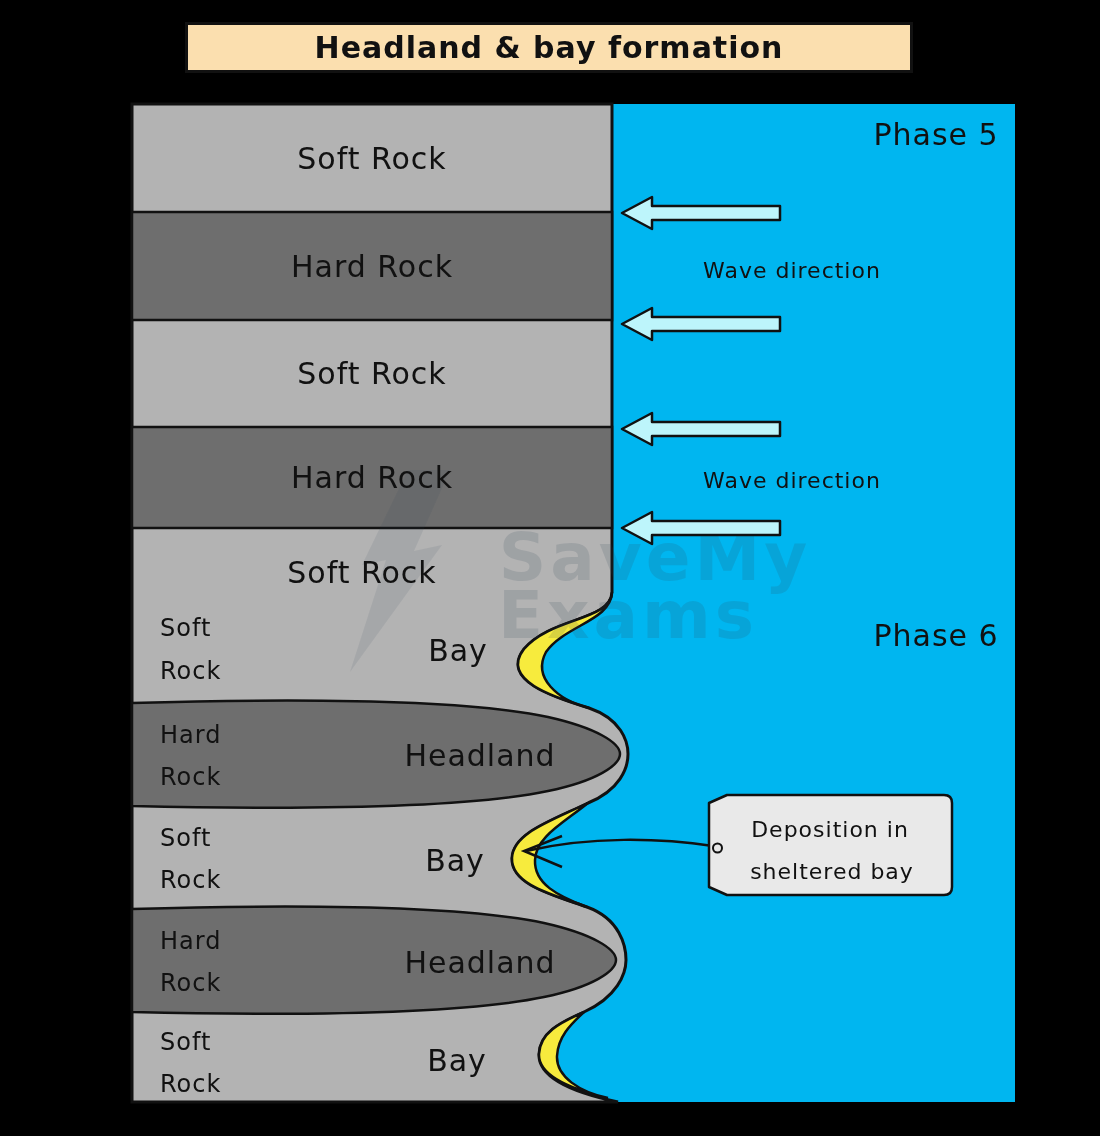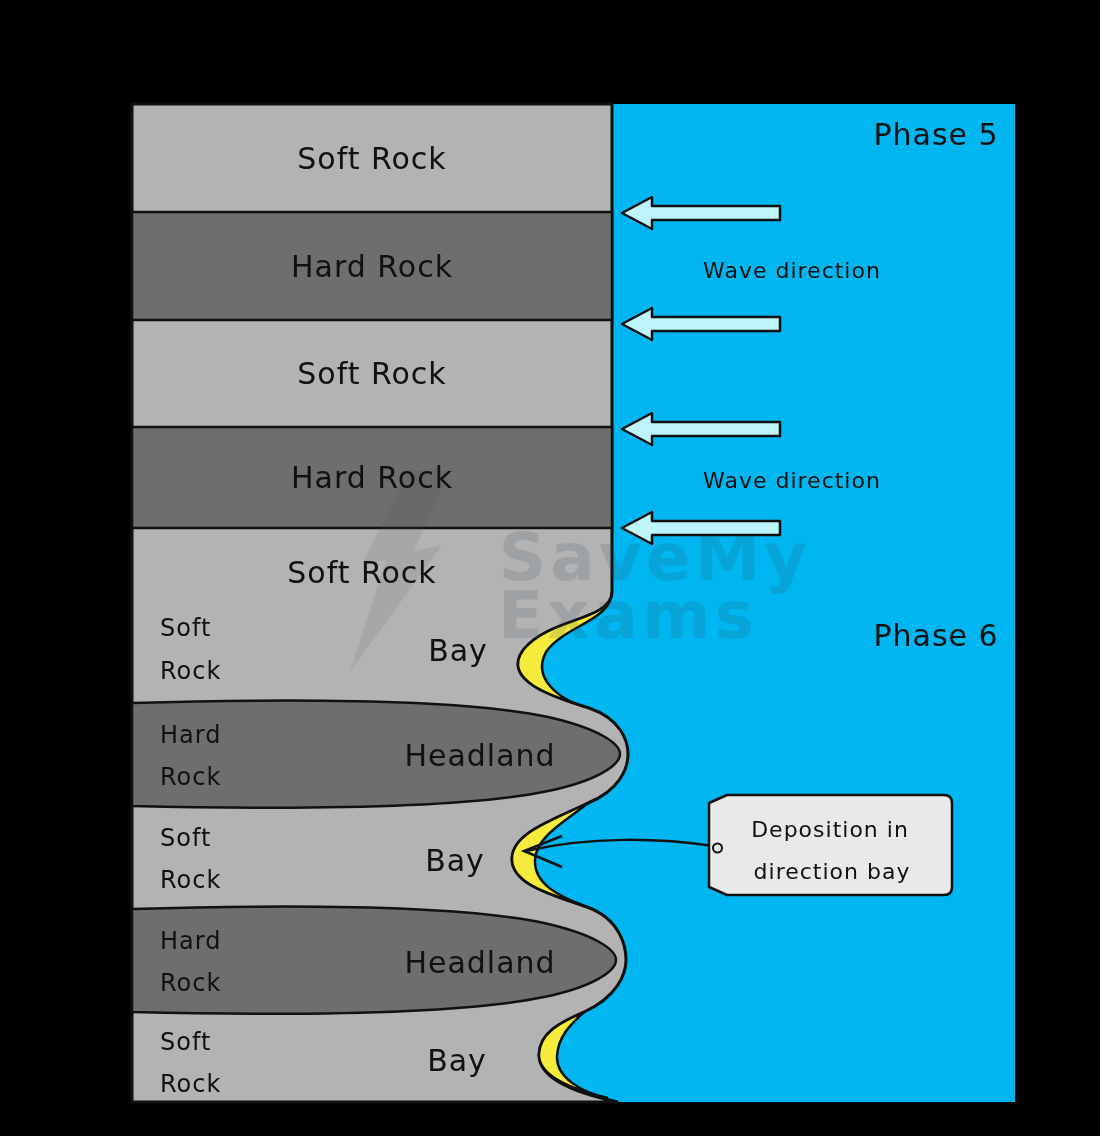--- a/index.html
+++ b/index.html
@@ -34,20 +34,23 @@
     font-weight:bold;
     fill:#2F4456;opacity:0.15;
     letter-spacing:4px;
   }
 </style>
 </head>
 <body>
 
 <div id="stage">
 
+  <div id="title-box">
+    <span>Headland &amp; bay formation</span>
+  </div>
 
   <svg id="diagram-svg" width="1100" height="1136" viewBox="0 0 1100 1136">
 
     <rect x="450" y="104" width="565" height="998" fill="#00B6F0"></rect>
 
     <path d="M 132,104 L 612,104 L 612,592
              C 611,621 551,617 524,649
              C 500,680 553,697 589,708
              C 621,719 628,741 628,754
              C 628,768 620,790 588,803
@@ -123,15 +126,15 @@
   <div class="lbl-left" style="left:160px;top:1042px;">Soft</div>
   <div class="lbl-left" style="left:160px;top:1084px;">Rock</div>
 
   <div class="lbl" style="left:458px;top:650px;">Bay</div>
   <div class="lbl" style="left:480px;top:755px;">Headland</div>
   <div class="lbl" style="left:455px;top:860px;">Bay</div>
   <div class="lbl" style="left:480px;top:962px;">Headland</div>
   <div class="lbl" style="left:457px;top:1060px;">Bay</div>
 
   <div class="lbl lbl-small" style="left:830px;top:829px;">Deposition in</div>
-  <div class="lbl lbl-small" style="left:832px;top:871px;">direction bay</div>
+  <div class="lbl lbl-small" style="left:832px;top:871px;">sheltered bay</div>
 
 </div>
 
 </body></html>

